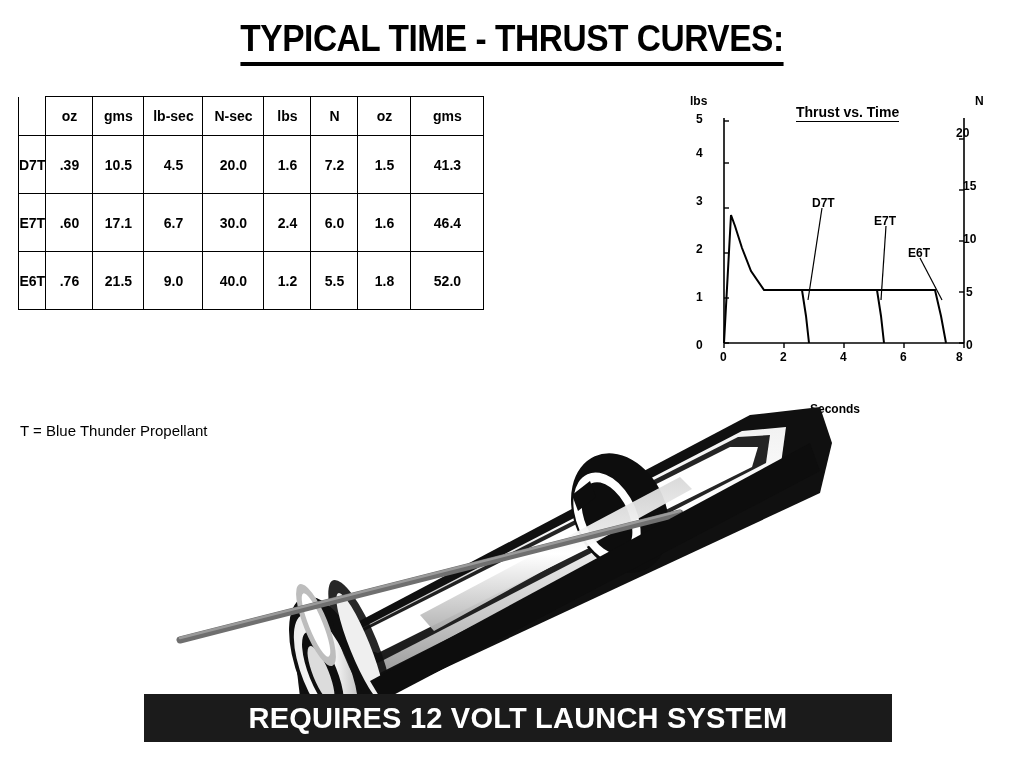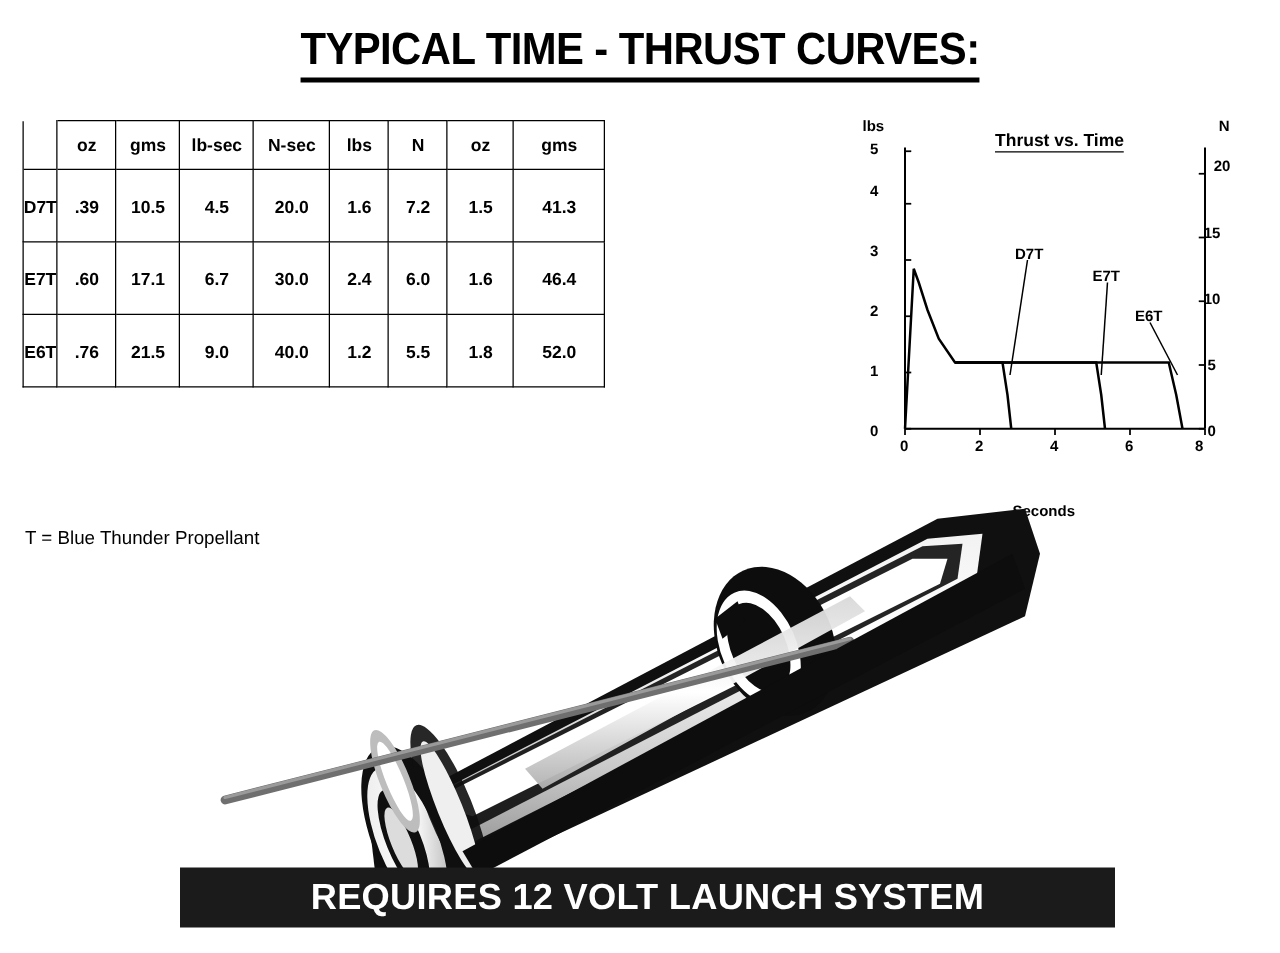--- a/index.html
+++ b/index.html
@@ -215,21 +215,21 @@
   <div class="tick-lbl" style="left:24px; top:154px;">2</div>
   <div class="tick-lbl" style="left:24px; top:106px;">3</div>
   <div class="tick-lbl" style="left:24px; top:58px;">4</div>
   <div class="tick-lbl" style="left:24px; top:24px;">5</div>
 
   
   <div class="tick-lbl" style="left:294px; top:250px;">0</div>
   <div class="tick-lbl" style="left:294px; top:197px;">5</div>
   <div class="tick-lbl" style="left:291px; top:144px;">10</div>
   <div class="tick-lbl" style="left:291px; top:91px;">15</div>
-  <div class="tick-lbl" style="left:299px; top:38px;">20</div>
+  <div class="tick-lbl" style="left:284px; top:38px;">20</div>
 
   
   <div class="tick-lbl" style="left:48px;  top:262px;">0</div>
   <div class="tick-lbl" style="left:108px; top:262px;">2</div>
   <div class="tick-lbl" style="left:168px; top:262px;">4</div>
   <div class="tick-lbl" style="left:228px; top:262px;">6</div>
   <div class="tick-lbl" style="left:284px; top:262px;">8</div>
 
   
   <div class="curve-lbl" style="left:140px; top:108px;">D7T</div>

